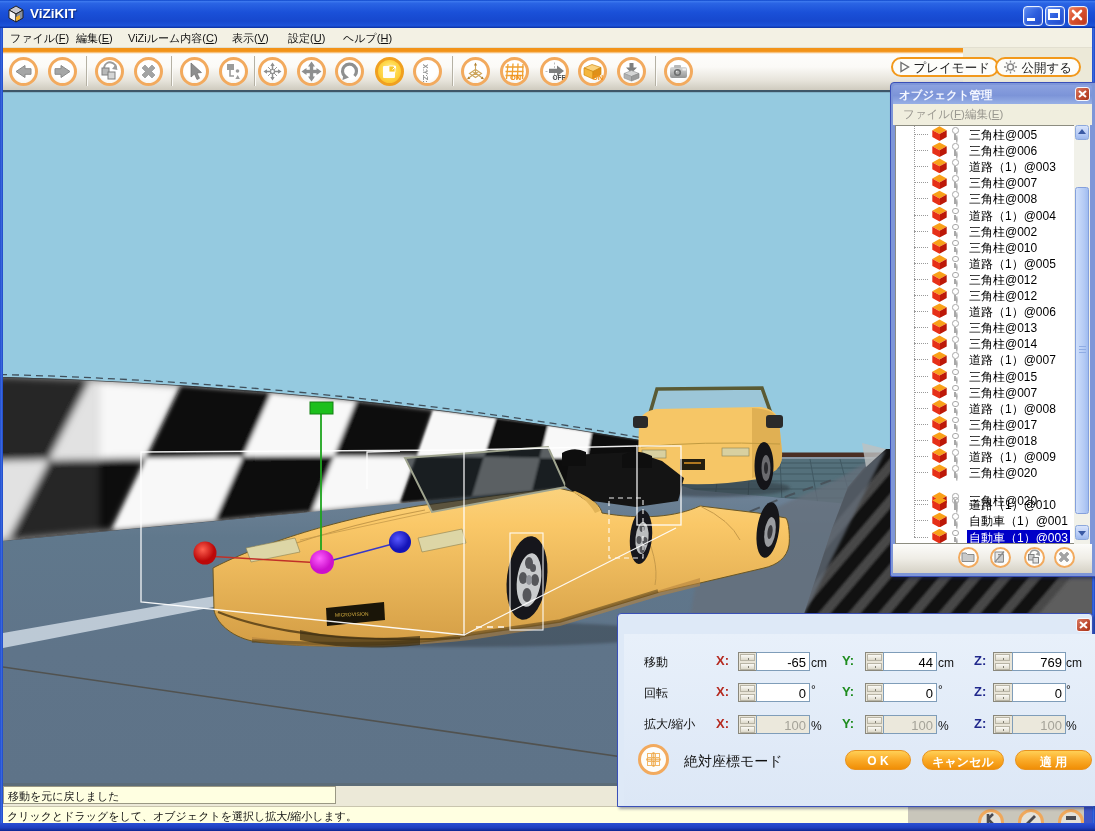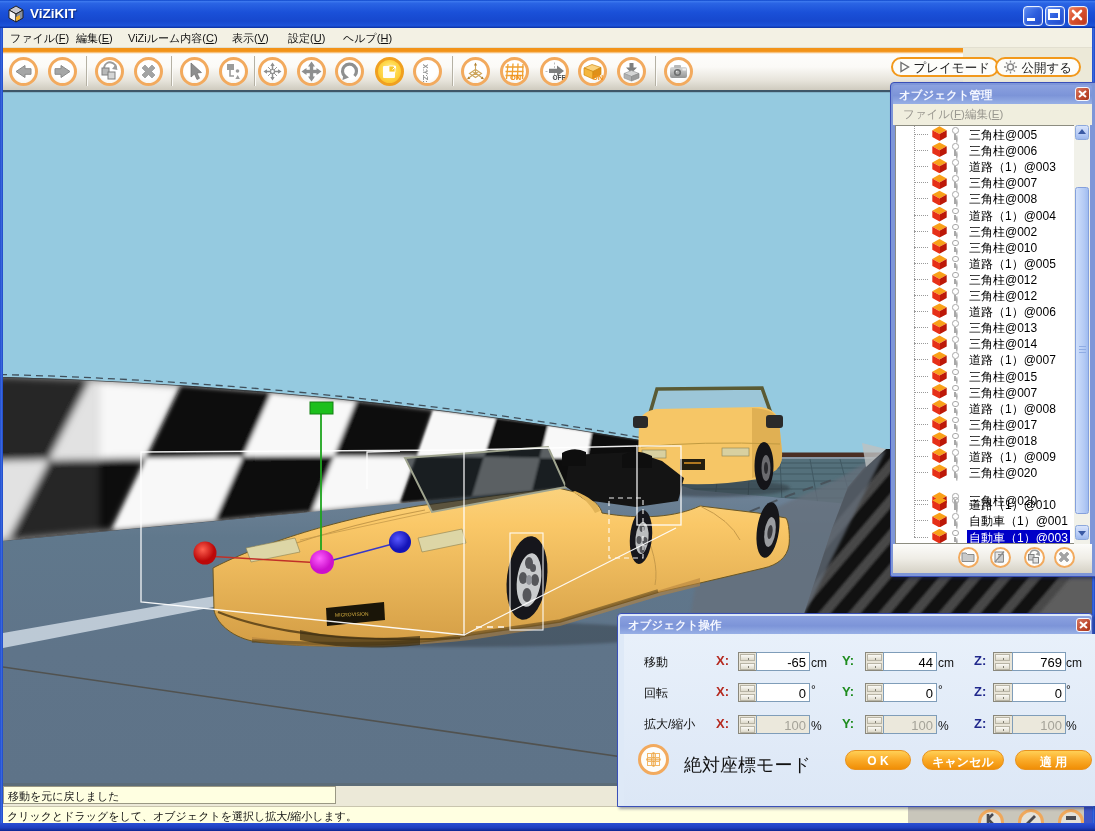--- a/index.html
+++ b/index.html
@@ -721,21 +721,20 @@
           <rect x="2.5" y="5.5" width="5.5" height="5.5" fill="#C9CACA" stroke="#7E7F7F"></rect>
           <rect x="7" y="8.5" width="5.5" height="5.5" fill="#E2E3E3" stroke="#7E7F7F"></rect>
         </svg></div>
 <div class="pcirc" style="left:161px;top:3px"><svg width="16" height="16">
           <path d="M3 5 L5 3 L8 6 L11 3 L13 5 L10 8 L13 11 L11 13 L8 10 L5 13 L3 11 L6 8 Z" fill="#A2A3A3" stroke="#8A8B8B" stroke-width=".5"></path>
         </svg></div>
 </div>
 </div>
 
 <div id="dialog" class="abs">
-<div id="dlgtitle" class="abs">オブジェクト操作</div>
 <div class="abs xbtn" style="left:458px;top:4px">
       <svg width="13" height="12">
         <path d="M3 3 L10 9 M10 3 L3 9" stroke="#fff" stroke-width="2"></path>
       </svg>
     </div>
 <div id="dlgbody" class="abs">
 <span class="dlbl" style="left:20px;top:20px">移動</span>
 <span class="dlbl" style="left:20px;top:51px">回転</span>
 <span class="dlbl" style="left:20px;top:82px">拡大/縮小</span>
 <span class="axl" style="left:92px;top:19px;color:#B52A20">X:</span>
@@ -801,18 +800,18 @@
       </div>
       <div class="fld dis" style="left:388px;top:81px">100</div>
       <span class="unit" style="left:442px;top:85px">%</span>
 <div class="abs" style="left:14px;top:110px;width:31px;height:31px;border-radius:50%;border:3px solid #F2AA5E;background:#FDFDFB"><svg width="25" height="25">
           <g stroke="#F2B868" stroke-width="1" fill="none">
             <rect x="6.5" y="6.5" width="12" height="12"></rect>
             <path d="M10.5 6.5 L10.5 18.5 M14.5 6.5 L14.5 18.5 M6.5 10.5 L18.5 10.5 M6.5 14.5 L18.5 14.5"></path>
           </g>
           <path d="M12.5 5 L12.5 20 M5 12.5 L20 12.5" stroke="#EBA23E" stroke-width="2" fill="none" opacity="0.7"></path>
         </svg></div>
-<span class="dlbl" style="left:60px;top:119px;font-size:18px">絶対座標モード</span>
+<span class="dlbl" style="left:60px;top:119px;font-size:14px">絶対座標モード</span>
 <div class="obtn" style="left:221px;top:116px;width:66px">O K</div>
 <div class="obtn" style="left:298px;top:116px;width:82px">キャンセル</div>
 <div class="obtn" style="left:391px;top:116px;width:77px">適 用</div>
 </div>
 </div>
 
 </body></html>

